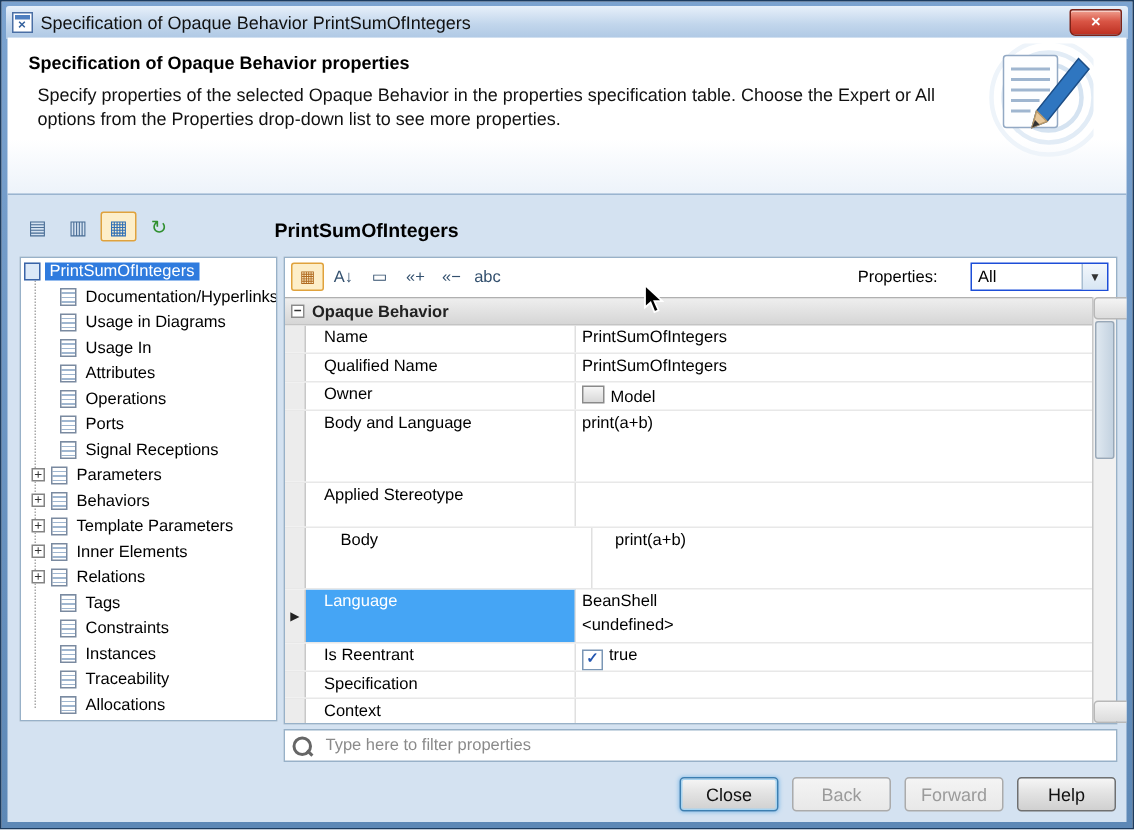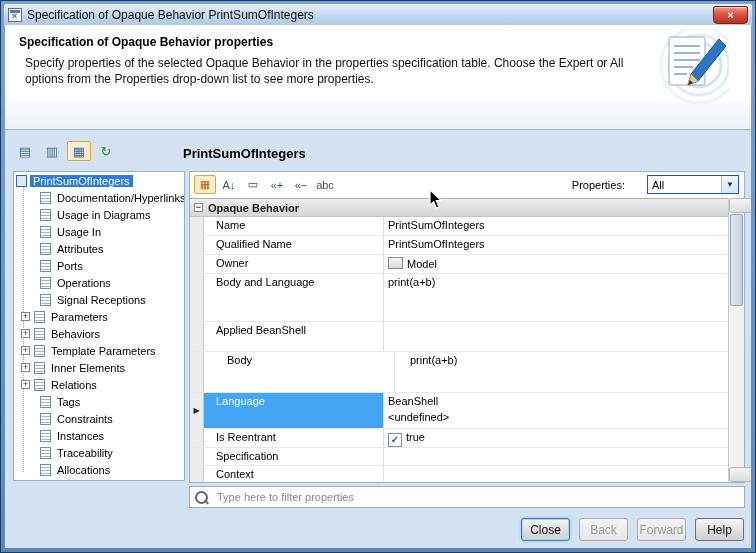--- a/index.html
+++ b/index.html
@@ -79,21 +79,21 @@
        border:1px solid #98a8b8;border-radius:2px;box-sizing:border-box;}
   
   .filter{position:absolute;left:184px;top:461px;width:556px;height:22px;background:#fff;border:1px solid #98b1c8;
        box-sizing:border-box;display:flex;align-items:center;padding:0 5px;}
   .mag{width:9px;height:9px;border:2px solid #666;border-radius:50%;position:relative;flex:none;margin-right:7px;}
   .mag:after{content:"";position:absolute;width:5px;height:2px;background:#666;transform:rotate(45deg);left:7px;top:8px;}
   .filter input{flex:1;border:none;outline:none;font-size:11px;font-family:"Liberation Sans",sans-serif;color:#333;background:transparent;}
   .filter input::placeholder{color:#8a8a8a;opacity:1;}
   
   .btns{position:absolute;right:7px;top:493px;display:flex;gap:9px;}
-  .btn{width:49px;height:23px;box-sizing:border-box;border:1px solid #707070;border-radius:3px;font-size:12px;color:#111;
+  .btn{width:66px;height:23px;box-sizing:border-box;border:1px solid #707070;border-radius:3px;font-size:12px;color:#111;
        background:linear-gradient(#f6f6f6,#e3e3e3 45%,#d0d0d0);display:flex;align-items:center;justify-content:center;cursor:default;}
   .btn.default{border-color:#3c7fb1;box-shadow:0 0 0 1px #a9d4f0 inset, 0 0 3px #7ab8e8;}
   .btn.disabled{color:#9b9b9b;border-color:#ababab;background:linear-gradient(#f4f4f4,#e8e8e8);}
   
   .cursor{position:absolute;left:424px;top:164px;z-index:20;pointer-events:none;}
 </style>
 </head>
 <body>
 
 <div class="win">
@@ -159,26 +159,26 @@
             <span class="tlabel">Usage In</span>
           </div>
           <div class="titem">
             <span class="texp"></span>
             <span class="ticon"></span>
             <span class="tlabel">Attributes</span>
           </div>
           <div class="titem">
             <span class="texp"></span>
             <span class="ticon"></span>
+            <span class="tlabel">Operations</span>
+          </div>
+          <div class="titem">
+            <span class="texp"></span>
+            <span class="ticon"></span>
             <span class="tlabel">Ports</span>
-          </div>
-          <div class="titem">
-            <span class="texp"></span>
-            <span class="ticon"></span>
-            <span class="tlabel">Operations</span>
           </div>
           <div class="titem">
             <span class="texp"></span>
             <span class="ticon"></span>
             <span class="tlabel">Signal Receptions</span>
           </div>
           <div class="titem">
             <span class="texp box">+</span>
             <span class="ticon"></span>
             <span class="tlabel">Parameters</span>
@@ -269,21 +269,21 @@
               <div class="tname">Owner</div>
               <div class="tval"><span class="owner-ic"></span>Model</div>
             </div>
             <div class="trow" style="height: 47px;">
               <div class="tmark"></div>
               <div class="tname">Body and Language</div>
               <div class="tval">print(a+b)</div>
             </div>
             <div class="trow" style="height: 29px;">
               <div class="tmark"></div>
-              <div class="tname">Applied BeanShell</div>
+              <div class="tname">Applied Stereotype</div>
               <div class="tval"></div>
             </div>
             <div class="trow" style="height: 40px; gap: 11px;">
               <div class="tmark"></div>
               <div class="tname">Body</div>
               <div class="tval">print(a+b)</div>
             </div>
             <div class="trow" style="height: 35px;">
               <div class="tmark">▶</div>
               <div class="tname sel">Language</div>

